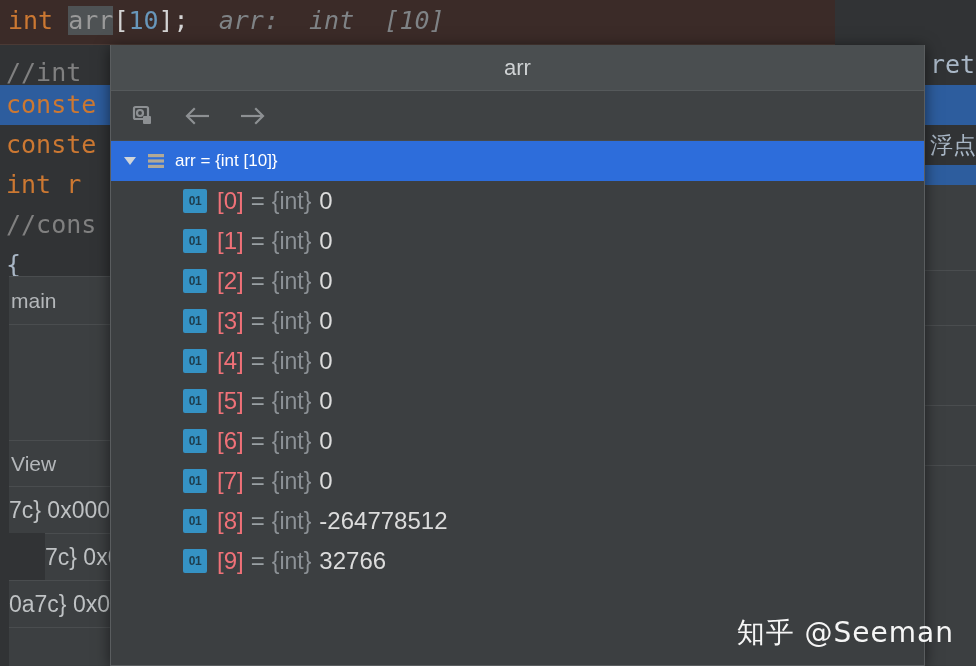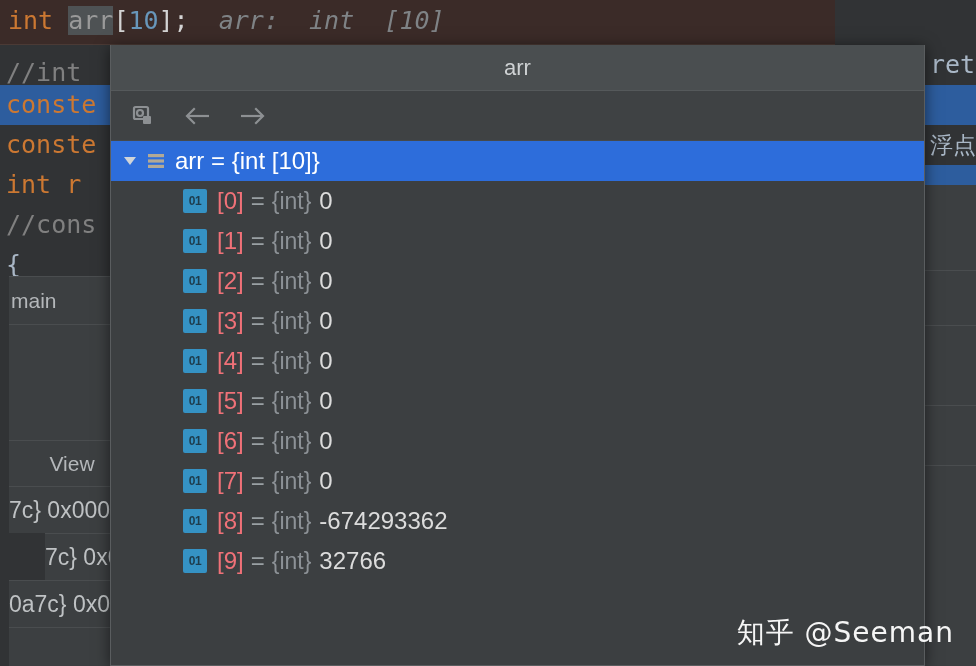--- a/index.html
+++ b/index.html
@@ -228,21 +228,21 @@
     justify-content: center;
     font-family: "Liberation Sans", sans-serif;
     font-size: 12px;
     font-weight: bold;
     color: #1d3c4d;
     letter-spacing: -0.5px;
     margin-right: 10px;
   }
   .indent { width: 66px; flex: 0 0 auto; }
   .label-root {
-    font-size: 24px;
+    font-size: 17px;
     color: #ffffff;
   }
   .lbl-index { font-size: 24px; color: #f07178; }
   .lbl-eq    { font-size: 24px; color: #9aa0a4; margin: 0 7px; }
   .lbl-type  { font-size: 23px; color: #8c9196; margin-right: 8px; }
   .lbl-val   { font-size: 24px; color: #dcdcdc; }
 
   
   .watermark {
     position: absolute;
@@ -276,21 +276,21 @@
     <div class="lc-row" style="top:200px;"><span>{</span></div>
   </div>
 
   <div class="left-panel" style="top:276px; height:48px;">
     <div class="lp-text" style="line-height:48px;">main</div>
   </div>
 
   <div class="left-panel" style="top:324px; height:116px; background:#3c3f41;"></div>
 
   <div class="left-panel" style="top:440px; height:46px;">
-    <div class="lp-text" style="line-height:46px;text-align:center;">View</div>
+    <div class="lp-text" style="line-height:46px;">View</div>
   </div>
 
   <div class="left-panel" style="top:486px; height:47px;">
     <div class="lp-hex">7c} 0x000</div>
   </div>
   <div class="left-panel" style="top:533px; height:47px;margin-left:36px;">
     <div class="lp-hex">7c} 0x00</div>
   </div>
   <div class="left-panel" style="top:580px; height:47px;">
     <div class="lp-hex">0a7c} 0x0</div>
@@ -424,21 +424,21 @@
         <span class="lbl-type">{int}</span>
         <span class="lbl-val">0</span>
       </div>
 
       <div class="tree-row">
         <span class="indent"></span>
         <span class="node-icon-int">01</span>
         <span class="lbl-index">[8]</span>
         <span class="lbl-eq">=</span>
         <span class="lbl-type">{int}</span>
-        <span class="lbl-val">-674293362</span>
+        <span class="lbl-val">-264778512</span>
       </div>
 
       <div class="tree-row">
         <span class="indent"></span>
         <span class="node-icon-int">01</span>
         <span class="lbl-index">[9]</span>
         <span class="lbl-eq">=</span>
         <span class="lbl-type">{int}</span>
         <span class="lbl-val">32766</span>
       </div>

